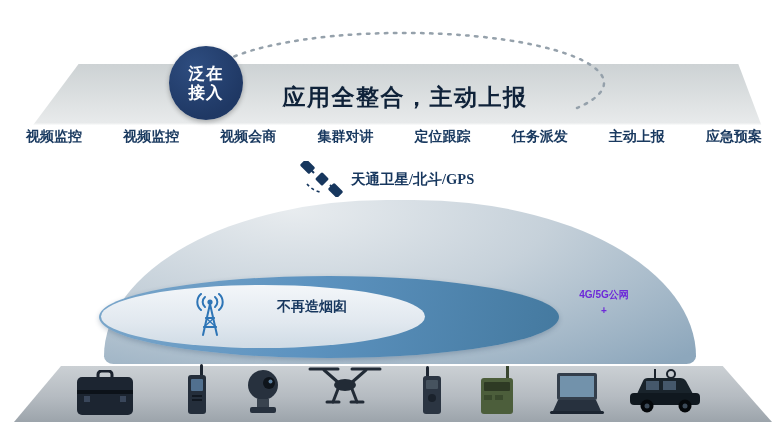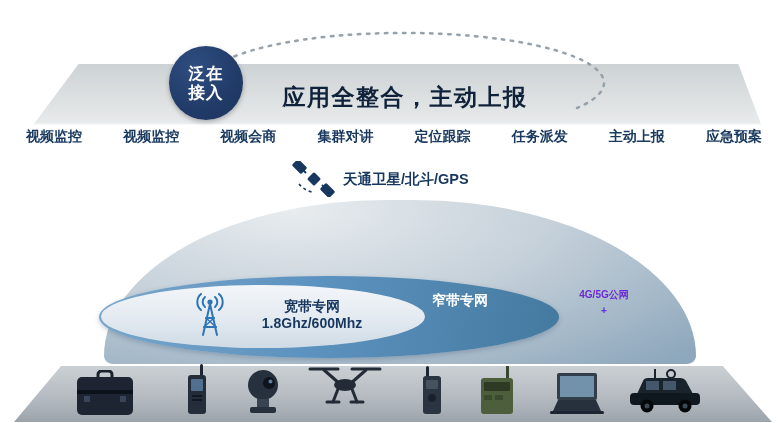--- a/index.html
+++ b/index.html
@@ -27,21 +27,21 @@
   .bubble3 { left:564px; top:46px; }
 
   .main-title { position:absolute; left:225px; top:82px; width:360px; text-align:center;
     font-size:23px; font-weight:800; color:#0f2239; letter-spacing:1.5px; z-index:3; white-space:nowrap; }
 
   .features { position:absolute; left:26px; top:128px; width:736px; display:flex;
     justify-content:space-between; z-index:2; }
   .feat { font-size:14px; font-weight:bold; color:#1a3a60; white-space:nowrap; }
 
   
-  .satellite { position:absolute; left:290px; top:161px; display:flex; align-items:center; gap:7px; z-index:2; }
+  .satellite { position:absolute; left:298px; top:161px; display:flex; align-items:center; gap:7px; z-index:2;font-family:Liberation Serif, serif; }
   .sat-label { font-size:14.5px; font-weight:bold; color:#17375e; }
 
   
   .dome-outer { position:absolute; left:104px; top:200px; width:592px; height:164px;
     border-radius:50% 50% 10px 10px / 100% 100% 8px 8px;
     background:radial-gradient(ellipse at 32% 6%, #e8ecef 0%, #c6d1da 45%, #8da7bc 96%);
     z-index:1; }
   .ellipse-mid { position:absolute; left:99px; top:276px; width:460px; height:82px; border-radius:50%;
     background:linear-gradient(100deg,#7aa6ca 0%,#5d93c0 45%,#44799f 100%); z-index:2;
     box-shadow:0 2px 5px rgba(30,60,90,.25); }
@@ -125,25 +125,23 @@
       <path d="M16 25 L26 34 M24 25 L14 34" stroke-width="1.4"></path>
       <path d="M15 4 A6.5 6.5 0 0 0 15 14"></path>
       <path d="M11 1 A10.5 10.5 0 0 0 11 17"></path>
       <path d="M25 4 A6.5 6.5 0 0 1 25 14"></path>
       <path d="M29 1 A10.5 10.5 0 0 1 29 17"></path>
     </g>
     <circle cx="20" cy="9" r="2.6" fill="#2e75b6"></circle>
   </svg>
 
   <div class="net-label broadband">
-    <span>宽带专网</span>
-    <span>1.8Ghz/600Mhz</span>
+    <span>不再造烟囱</span>
   </div>
   <div class="net-label narrowband">
-    <span>窄带专网</span>
   </div>
   <div class="net-label publicnet">
     <span>4G/5G公网</span>
     <span>+</span>
   </div>
 
   <div class="bottom-slab"></div>
 
   <div class="device dev-case">
     <svg width="62" height="48" viewBox="0 0 62 48">

